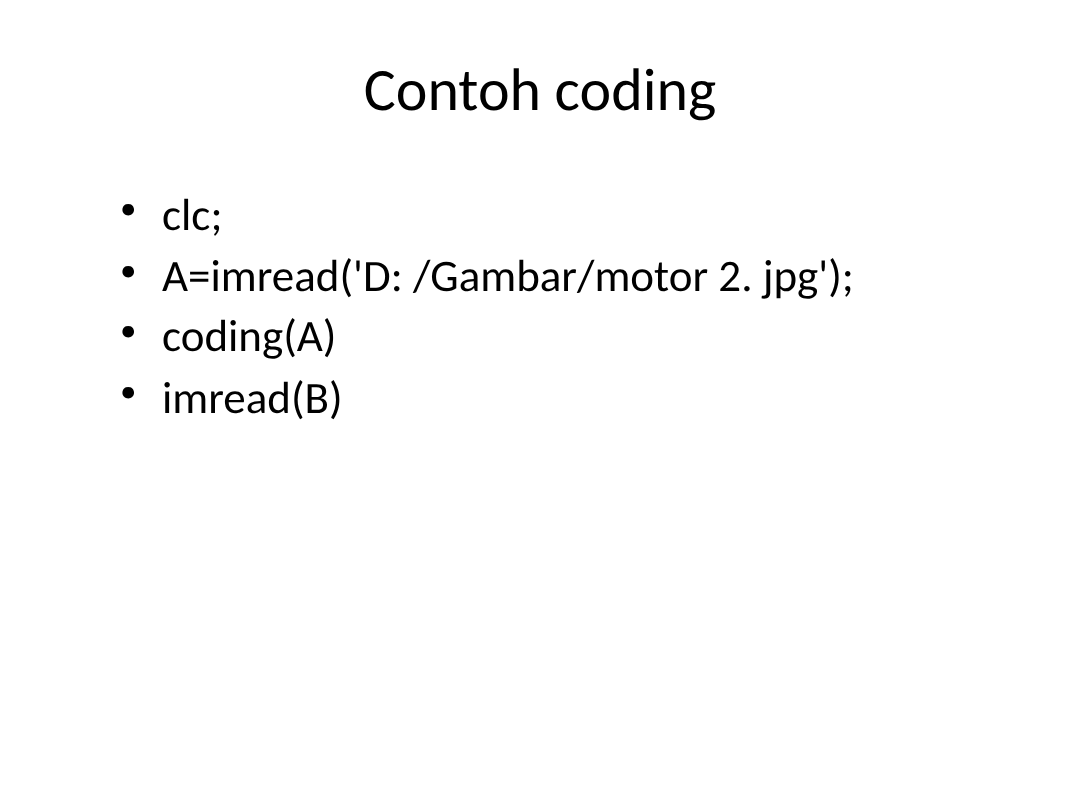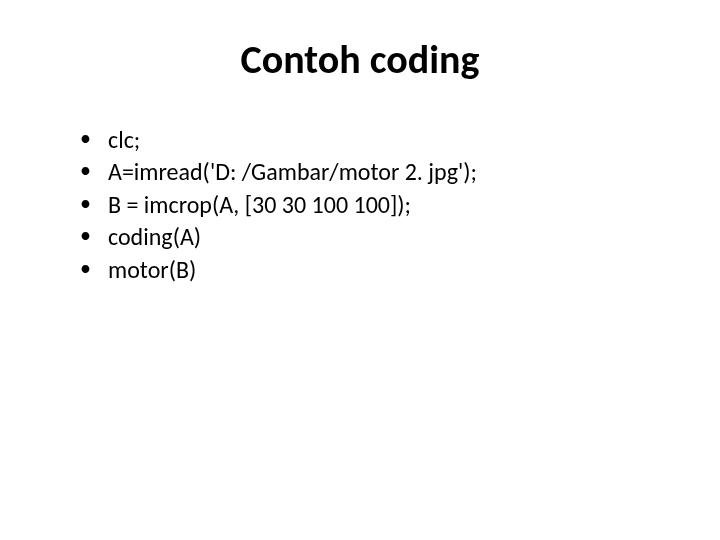--- a/index.html
+++ b/index.html
@@ -15,51 +15,50 @@
       color: #000000;
       overflow: hidden;
     }
     .slide {
       width: 100%;
       height: 100%;
       padding: 30px 50px;
     }
     .title {
       font-size: 40px;
-      font-weight: 700;
+      font-weight: 400;
       text-align: center;
       margin-bottom: 40px;
       margin-top: 5px;
     }
     .content {
       padding-left: 30px;
     }
     ul {
       list-style: none;
     }
     li {
-      font-size: 24px;
+      font-size: 30px;
       line-height: 1.35;
       position: relative;
       padding-left: 28px;
     }
     li::before {
       content: "•";
       position: absolute;
       left: 0;
       font-size: 22px;
     }
   </style>
 </head>
 <body>
 
 <div class="slide">
   <h1 class="title">Contoh coding</h1>
   <div class="content">
     <ul>
       <li>clc;</li>
       <li>A=imread('D: /Gambar/motor 2. jpg');</li>
-      <li>B = imcrop(A, [30 30 100 100]);</li>
       <li>coding(A)</li>
-      <li>motor(B)</li>
+      <li>imread(B)</li>
     </ul>
   </div>
 </div>
 
 </body></html>

